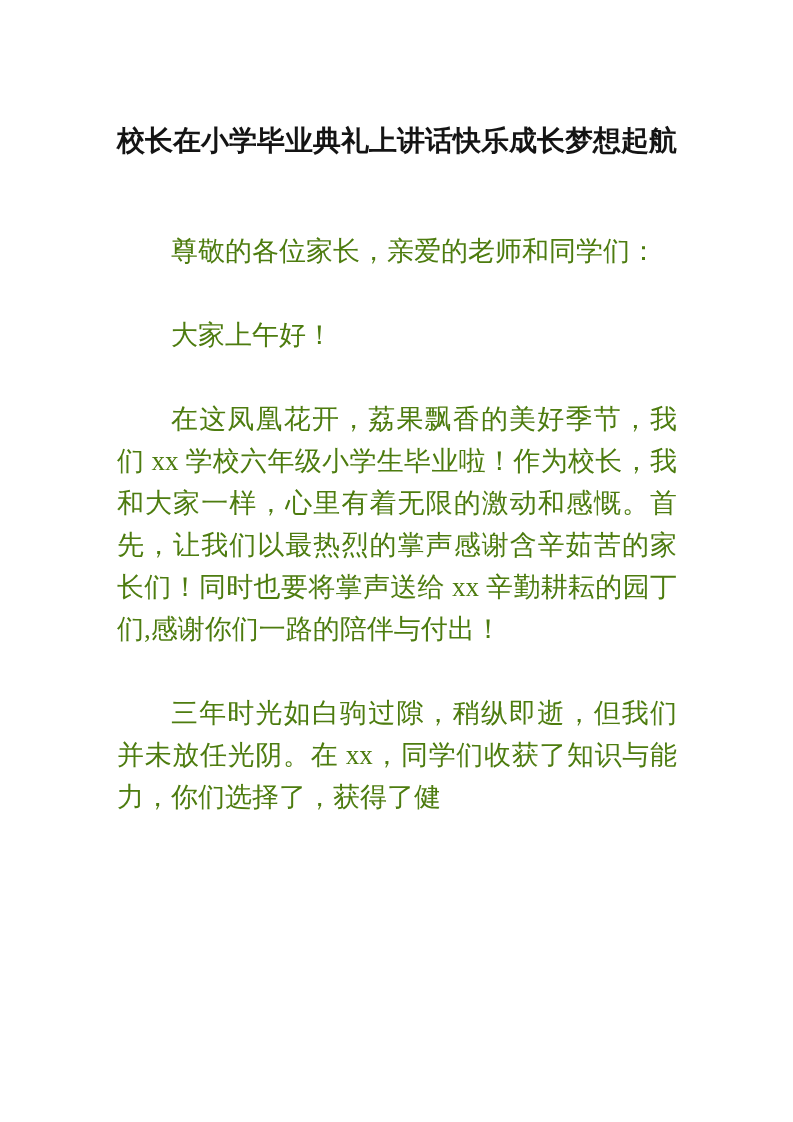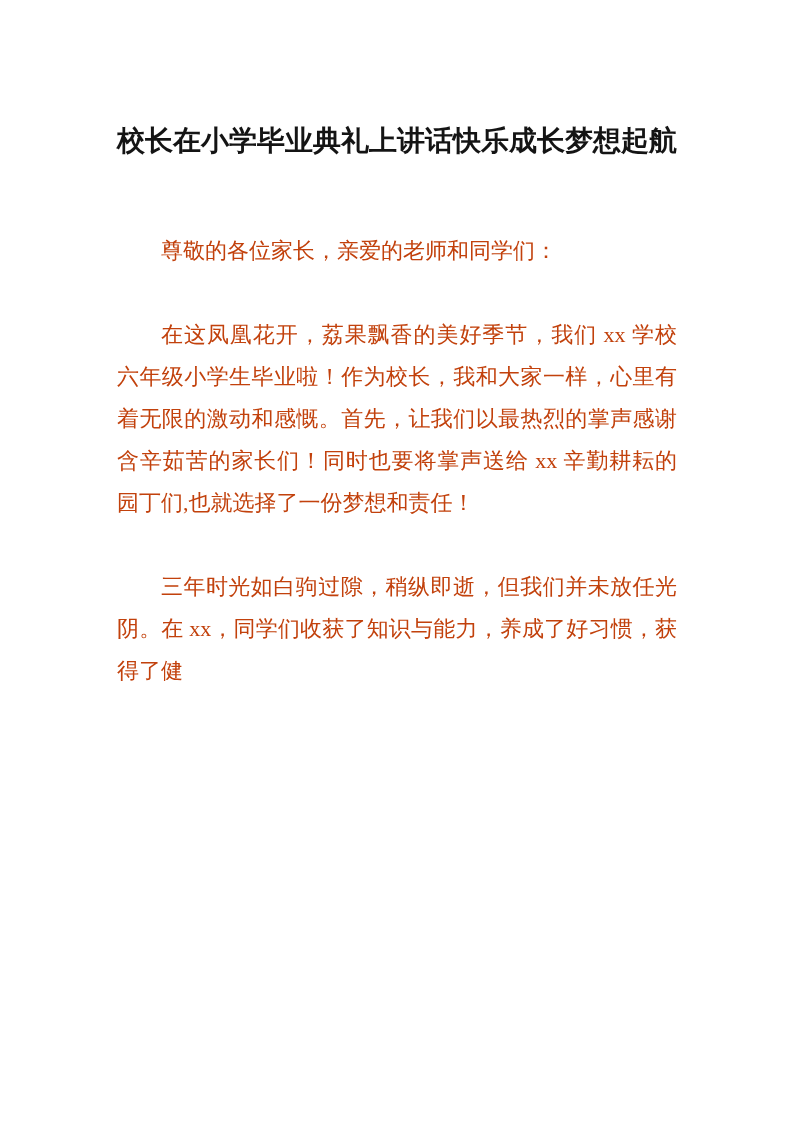--- a/index.html
+++ b/index.html
@@ -25,37 +25,38 @@
     line-height: 46px;
     text-align: center;
     margin: 0 0 66px 0;
     white-space: nowrap;
     color: #141414;
   }
   .doc-body {
     width: 560px;
   }
   .para {
-    font-size: 22px;
+    font-size: 27px;
     line-height: 42px;
     margin: 0 0 42px 0;
     text-indent: 2em;
     text-align: justify;
     text-justify: inter-ideograph;
     word-break: break-all;
-    color: #c2410c;
+    color: #4d7c0f;
   }
   .para:last-child {
     margin-bottom: 0;
   }
 </style>
 </head>
 <body>
 
 <div class="page">
   <h1 class="doc-title">校长在小学毕业典礼上讲话快乐成长梦想起航</h1>
 
   <div class="doc-body">
     <p class="para">尊敬的各位家长，亲爱的老师和同学们：</p>
-    <p class="para">在这凤凰花开，荔果飘香的美好季节，我们 xx 学校六年级小学生毕业啦！作为校长，我和大家一样，心里有着无限的激动和感慨。首先，让我们以最热烈的掌声感谢含辛茹苦的家长们！同时也要将掌声送给 xx 辛勤耕耘的园丁们,也就选择了一份梦想和责任！</p>
-    <p class="para">三年时光如白驹过隙，稍纵即逝，但我们并未放任光阴。在 xx，同学们收获了知识与能力，养成了好习惯，获得了健</p>
+    <p class="para">大家上午好！</p>
+    <p class="para">在这凤凰花开，荔果飘香的美好季节，我们 xx 学校六年级小学生毕业啦！作为校长，我和大家一样，心里有着无限的激动和感慨。首先，让我们以最热烈的掌声感谢含辛茹苦的家长们！同时也要将掌声送给 xx 辛勤耕耘的园丁们,感谢你们一路的陪伴与付出！</p>
+    <p class="para">三年时光如白驹过隙，稍纵即逝，但我们并未放任光阴。在 xx，同学们收获了知识与能力，你们选择了，获得了健</p>
   </div>
 </div>
 
 </body></html>

